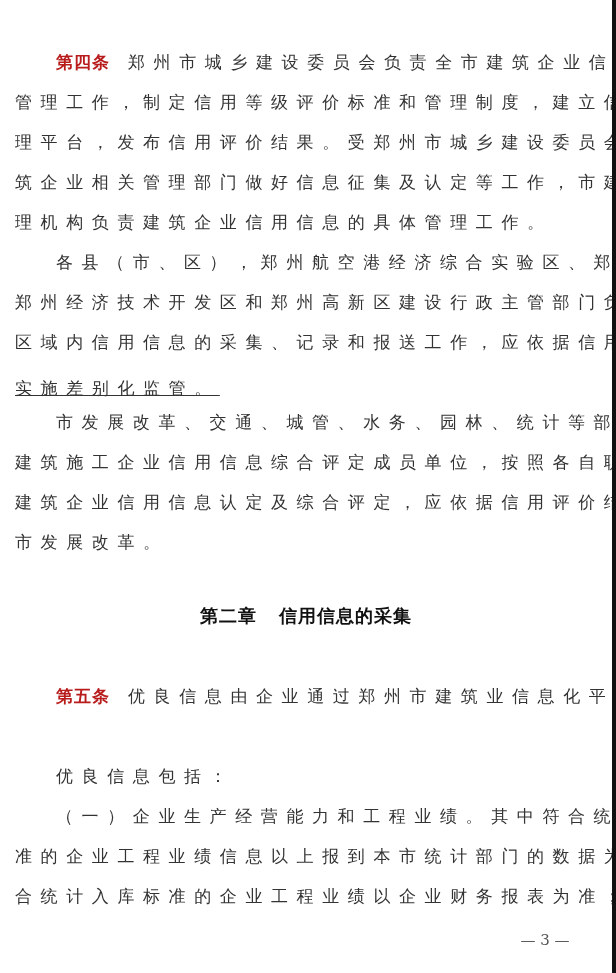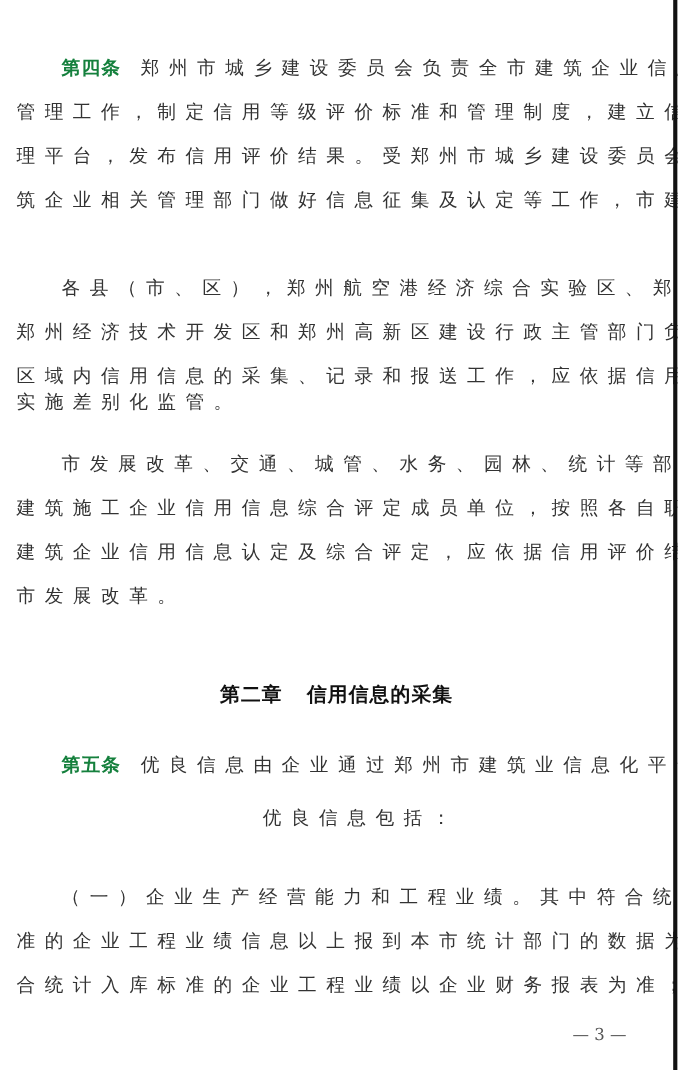--- a/index.html
+++ b/index.html
@@ -8,55 +8,56 @@
     background: #ffffff; color: #2a2a2a;
     font-family: "DejaVu Serif", "Liberation Serif", serif;
   }
   .page { position: absolute; left: 0; top: 0; width: 612px; height: 973px; background: #fff; }
   .edge-bar { position: absolute; right: 0; top: 0; width: 4px; height: 973px; background: #111; }
   .line {
     position: absolute; left: 15px; width: 586px; height: 40px; line-height: 40px;
     font-size: 17px; letter-spacing: 8.6px; white-space: nowrap; color: #333;
   }
   .line.indent { left: 56px; width: 545px; }
-  .bold { font-family: "DejaVu Sans", "Liberation Sans", sans-serif; font-weight: bold; color: #15803d; letter-spacing: 1px; margin-right: 18px; }
+  .bold { font-family: "DejaVu Sans", "Liberation Sans", sans-serif; font-weight: bold; color: #b91c1c; letter-spacing: 1px; margin-right: 18px; }
   .chapter {
-    position: absolute; left: 0; width: 612px; top: 612px; height: 40px; line-height: 40px;
+    position: absolute; left: 0; width: 612px; top: 596px; height: 40px; line-height: 40px;
     text-align: center; font-family: "DejaVu Sans", "Liberation Sans", sans-serif;
     font-weight: bold; font-size: 18px; color: #111; letter-spacing: 1px;
   }
   .chapter .gap { display: inline-block; width: 22px; }
   .pagenum {
     position: absolute; left: 505px; top: 926px; width: 80px; height: 28px; line-height: 28px;
     font-size: 15px; color: #555; text-align: center;
   }
 </style>
 </head>
 <body>
 
 <div class="page">
 
   <div class="line indent" style="top:42px;"><span class="bold">第四条</span><span>郑州市城乡建设委员会负责全市建筑企业信用信息</span></div>
   <div class="line" style="top:82px;">管理工作，制定信用等级评价标准和管理制度，建立信用信息管</div>
   <div class="line" style="top:122px;">理平台，发布信用评价结果。受郑州市城乡建设委员会委托，建</div>
   <div class="line" style="top:162px;">筑企业相关管理部门做好信息征集及认定等工作，市建筑企业管</div>
+  <div class="line" style="top:202px;">理机构负责建筑企业信用信息的具体管理工作。</div>
 
   <div class="line indent" style="top:242px;">各县（市、区），郑州航空港经济综合实验区、郑东新区、</div>
   <div class="line" style="top:282px;">郑州经济技术开发区和郑州高新区建设行政主管部门负责本行政</div>
   <div class="line" style="top:322px;">区域内信用信息的采集、记录和报送工作，应依据信用评价结果</div>
-  <div class="line" style="top:346px;">实施差别化监管。</div>
+  <div class="line" style="top:368px;text-decoration:underline;">实施差别化监管。</div>
 
   <div class="line indent" style="top:402px;">市发展改革、交通、城管、水务、园林、统计等部门为全市</div>
   <div class="line" style="top:442px;">建筑施工企业信用信息综合评定成员单位，按照各自职责，参与</div>
   <div class="line" style="top:482px;">建筑企业信用信息认定及综合评定，应依据信用评价结果实施差</div>
   <div class="line" style="top:522px;">市发展改革。</div>
 
   <div class="chapter"><span>第二章</span><span class="gap"></span><span>信用信息的采集</span></div>
 
   <div class="line indent" style="top:676px;"><span class="bold">第五条</span><span>优良信息由企业通过郑州市建筑业信息化平台申报</span></div>
-  <div class="line indent" style="top:724px;text-align:center;">优良信息包括：</div>
+  <div class="line indent" style="top:756px;">优良信息包括：</div>
   <div class="line indent" style="top:796px;">（一）企业生产经营能力和工程业绩。其中符合统计入库标</div>
   <div class="line" style="top:836px;">准的企业工程业绩信息以上报到本市统计部门的数据为准，不符</div>
   <div class="line" style="top:876px;">合统计入库标准的企业工程业绩以企业财务报表为准；</div>
 
   <div class="pagenum">— 3 —</div>
 </div>
 <div class="edge-bar"></div>
 
 </body></html>

